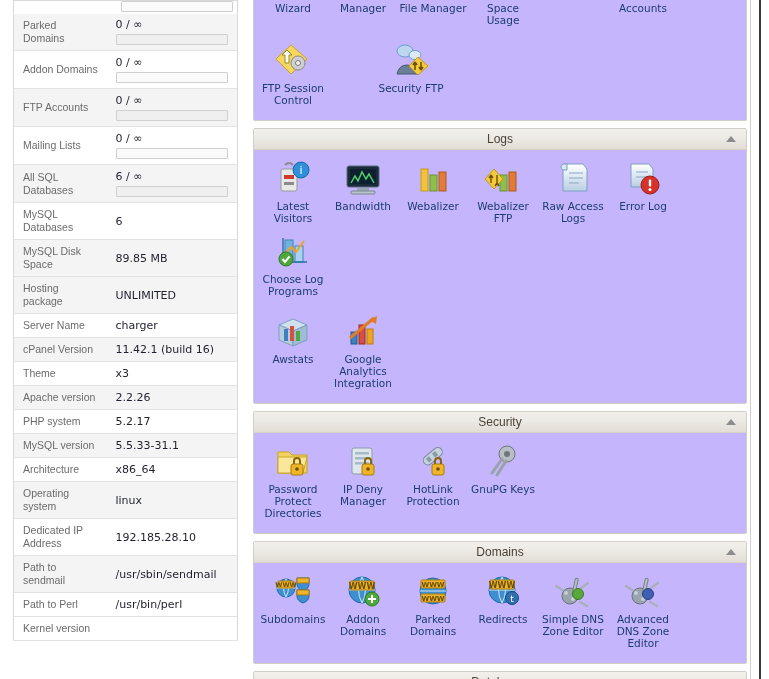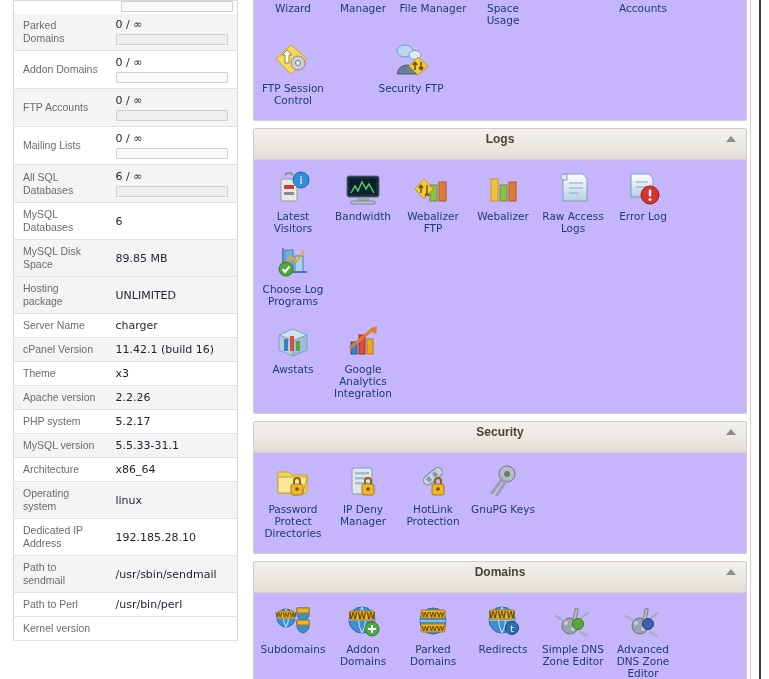--- a/index.html
+++ b/index.html
@@ -96,24 +96,24 @@
   
   .section {
     border: 1px solid #cfcfc8;
     background: #c4b5fd;
     margin-bottom: 7px;
     border-radius: 2px;
   }
   .section.headless { border-top: none; border-radius: 0 0 2px 2px; }
   .sec-head {
     position: relative;
-    height: 31px;
+    height: 21px;
     line-height: 21px;
     text-align: center;
-    font-weight: bold;
+    font-weight: normal;
     font-size: 12px;
     color: #4c4236;
     background: linear-gradient(to bottom, #f3f0ec 0%, #eceae4 45%, #e2ded6 100%);
     border-bottom: 1px solid #d6d2ca;
   }
   .sec-head .tri {
     position: absolute;
     right: 10px; top: 7px;
     width: 0; height: 0;
     border-left: 5px solid transparent;
@@ -328,37 +328,37 @@
                     <path d="M8 24 l4-7 3 5 4-9 4 7 3-5 5 9" stroke="#4fd06a" fill="none" stroke-width="1.5"></path>
                     <rect x="14" y="29" width="12" height="3" fill="#9aa8b4"></rect>
                     <rect x="8" y="32" width="24" height="3" rx="1" fill="#b8c4ce" stroke="#7a8690"></rect>
                   </svg>
                 </div>
                 <div class="lbl">Bandwidth</div>
               </div>
               <div class="tile">
                 <div class="ico">
                   <svg width="40" height="38" viewBox="0 0 40 38">
+                    <rect x="8" y="10" width="7" height="22" fill="#f2c23e" stroke="#c59a16"></rect>
+                    <rect x="17" y="16" width="7" height="16" fill="#8fbf4a" stroke="#6a9230"></rect>
+                    <rect x="26" y="13" width="7" height="19" fill="#e07b3a" stroke="#b05a1c"></rect>
+                  </svg>
+                </div>
+                <div class="lbl">Webalizer</div>
+              </div>
+              <div class="tile">
+                <div class="ico">
+                  <svg width="40" height="38" viewBox="0 0 40 38">
                     <rect x="17" y="16" width="7" height="16" fill="#8fbf4a" stroke="#6a9230"></rect>
                     <rect x="26" y="13" width="7" height="19" fill="#e07b3a" stroke="#b05a1c"></rect>
                     <polygon points="11,10 20,20 11,30 2,20" fill="#f5c93d" stroke="#c09a18"></polygon>
                     <path d="M8 16 l0 8 M8 16 l-2 3 M8 16 l2 3 M14 24 l0-8 M14 24 l-2 3 M14 24 l2 3" stroke="#6b5400" stroke-width="1.4" fill="none"></path>
                   </svg>
                 </div>
                 <div class="lbl">Webalizer FTP</div>
-              </div>
-              <div class="tile">
-                <div class="ico">
-                  <svg width="40" height="38" viewBox="0 0 40 38">
-                    <rect x="8" y="10" width="7" height="22" fill="#f2c23e" stroke="#c59a16"></rect>
-                    <rect x="17" y="16" width="7" height="16" fill="#8fbf4a" stroke="#6a9230"></rect>
-                    <rect x="26" y="13" width="7" height="19" fill="#e07b3a" stroke="#b05a1c"></rect>
-                  </svg>
-                </div>
-                <div class="lbl">Webalizer</div>
               </div>
               <div class="tile">
                 <div class="ico">
                   <svg width="40" height="38" viewBox="0 0 40 38">
                     <defs>
                       <linearGradient id="g1" x1="0" y1="0" x2="0" y2="1">
                         <stop offset="0" stop-color="#fff"></stop>
                         <stop offset="1" stop-color="#b9cfe4"></stop>
                       </linearGradient>
                     </defs>

